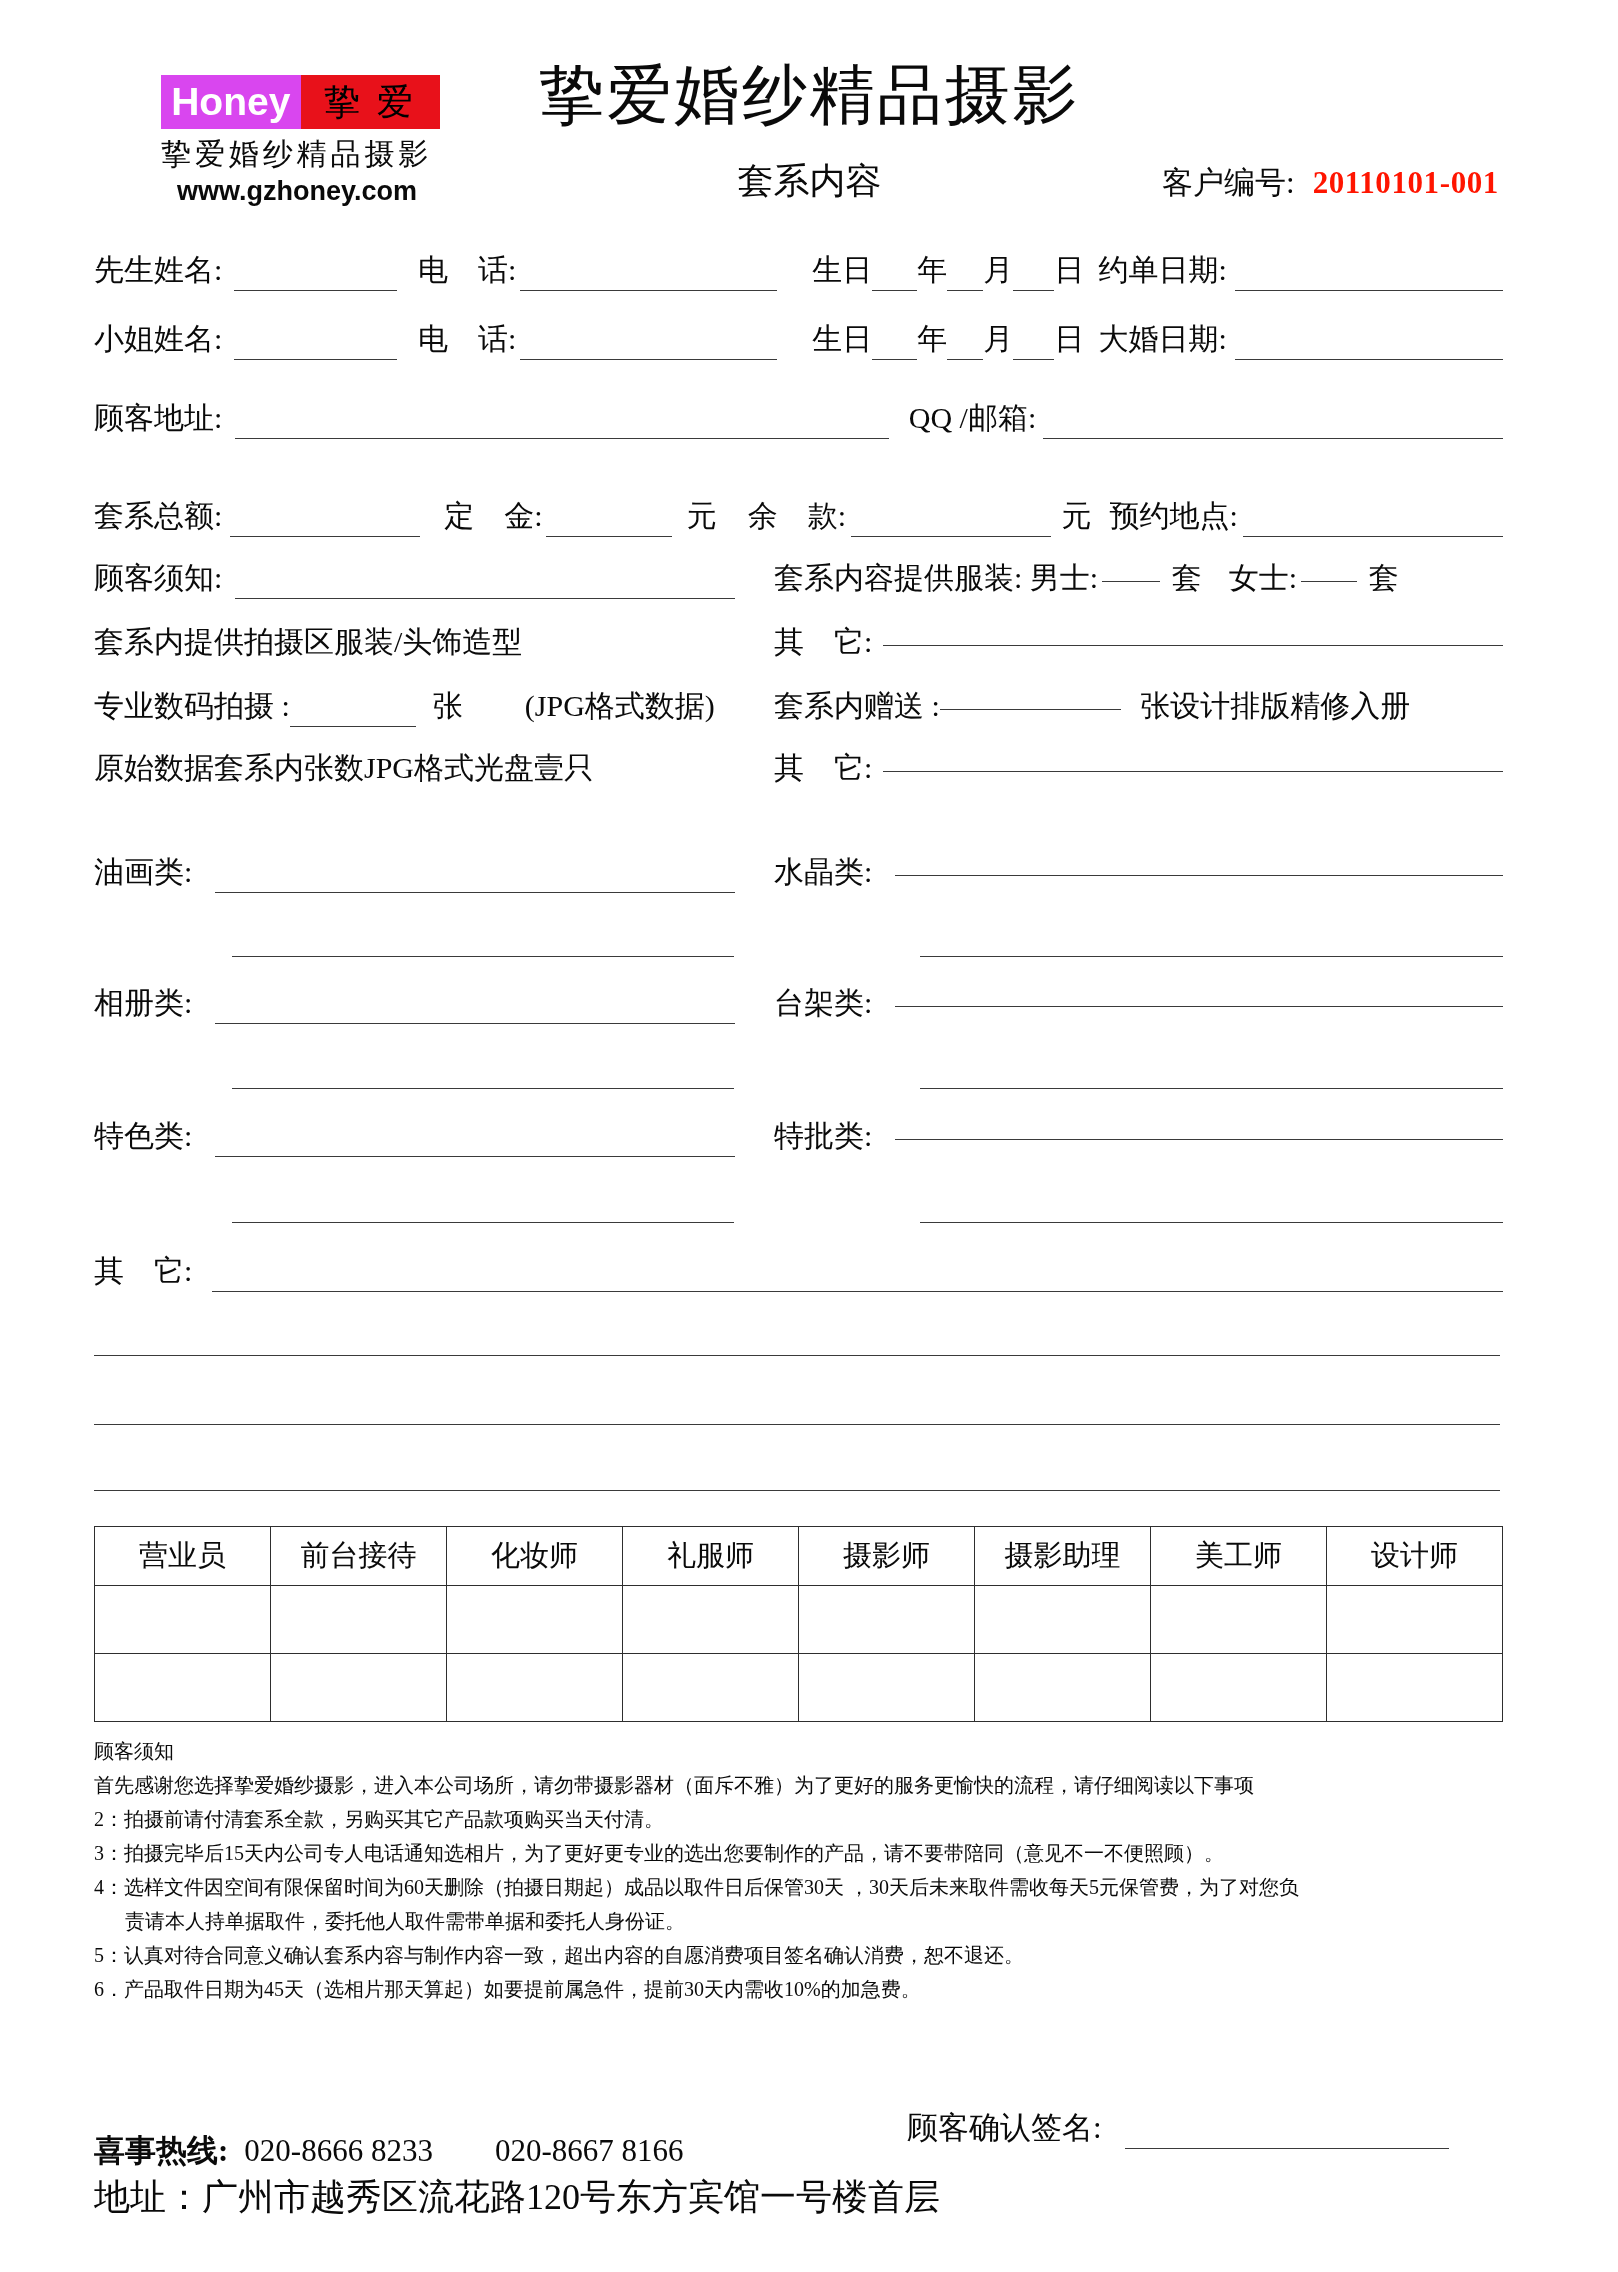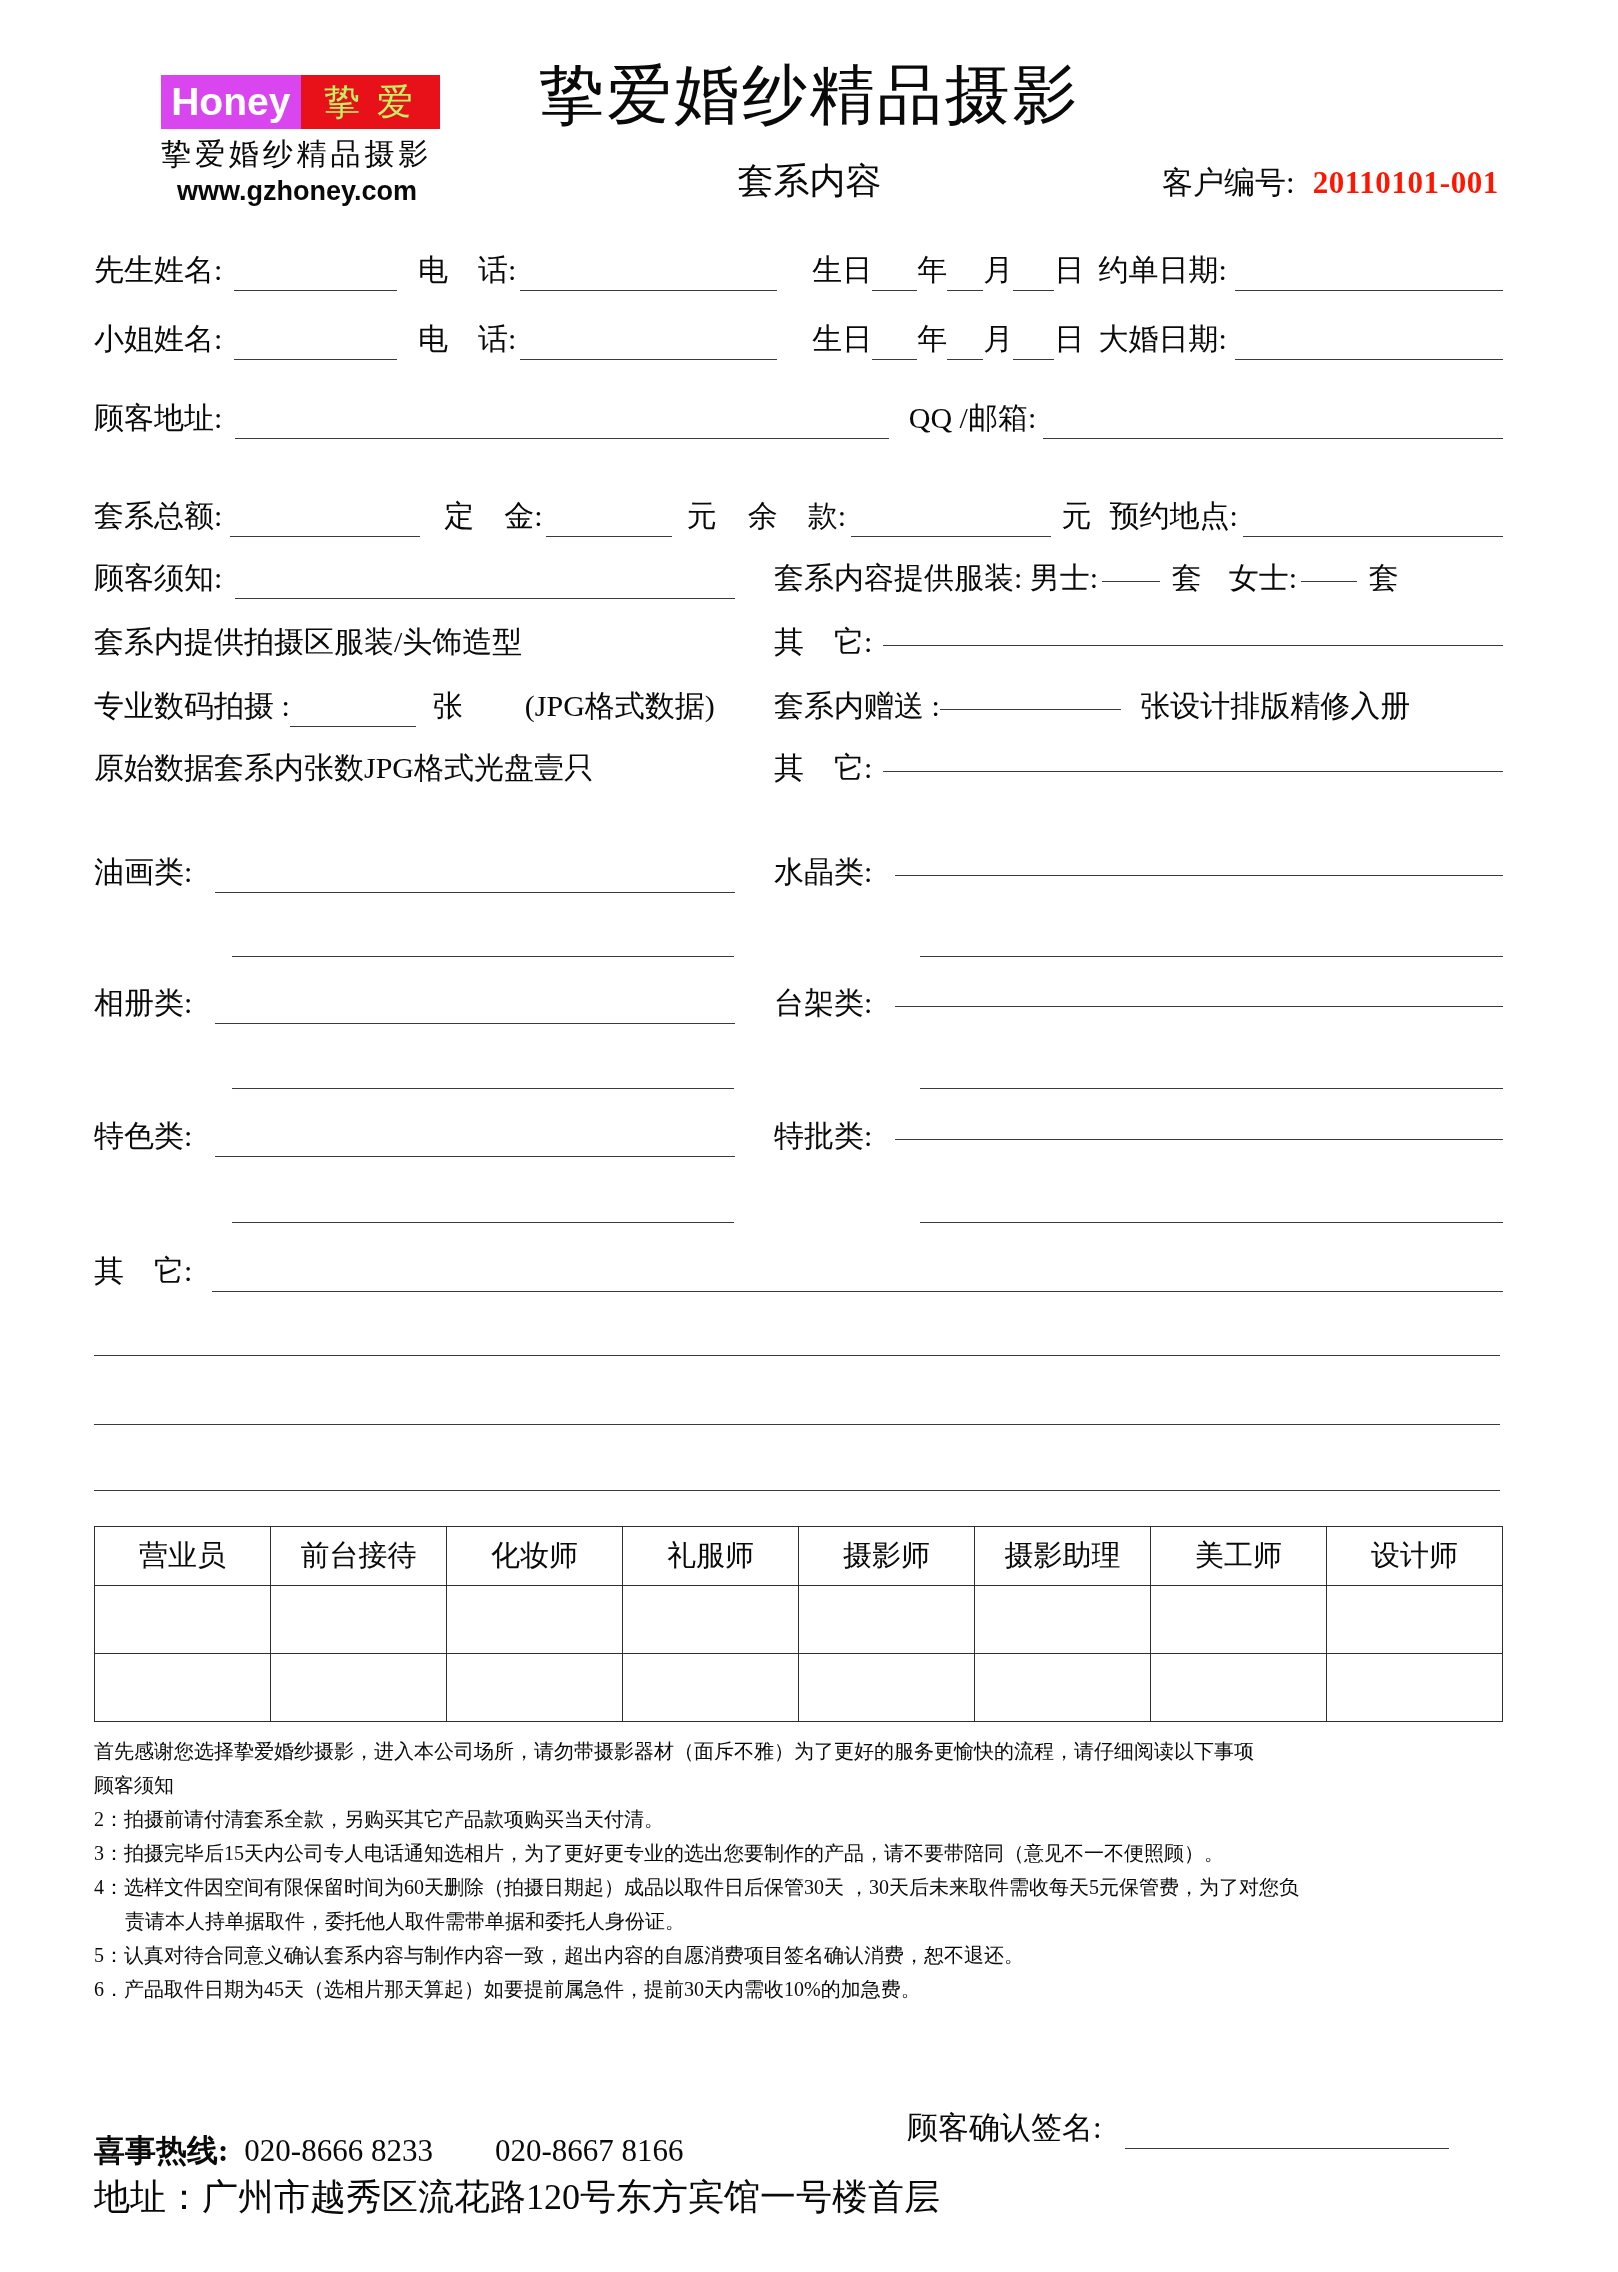--- a/index.html
+++ b/index.html
@@ -18,21 +18,21 @@
   }
   
   .logo{position:absolute;left:161px;top:75px;width:279px;}
   .logo-bar{display:flex;width:279px;height:54px;}
   .logo-en{
     width:50%;background:#d946ef;color:#fff;
     font-family:"Liberation Sans","DejaVu Sans",sans-serif;
     font-size:39px;font-weight:600;line-height:54px;text-align:center;
   }
   .logo-cn{
-    width:50%;background:var(--brand-red);color:#bef264;
+    width:50%;background:var(--brand-red);color:#000000;
     font-size:36px;line-height:54px;text-align:center;letter-spacing:3.9px;white-space:nowrap;
   }
   .logo-sub{margin-top:5.2px;font-size:30px;letter-spacing:3.9px;white-space:nowrap;}
   .logo-url{
     margin-top:1.3px;width:272px;text-align:center;
     font-family:"Liberation Sans","DejaVu Sans",sans-serif;
     font-size:27px;font-weight:600;
   }
   .title{
     position:absolute;left:50%;top:51px;transform:translateX(-50%);
@@ -276,22 +276,22 @@
           <td></td>
             <td></td>
           <td></td>
             <td></td>
         </tr>
       </tbody>
     </table>
   </div>
 
   <div class="notes">
+    <div>顾客须知</div>
     <div>首先感谢您选择挚爱婚纱摄影，进入本公司场所，请勿带摄影器材（面斥不雅）为了更好的服务更愉快的流程，请仔细阅读以下事项</div>
-    <div>顾客须知</div>
     <div>2：拍摄前请付清套系全款，另购买其它产品款项购买当天付清。</div>
     <div>3：拍摄完毕后15天内公司专人电话通知选相片，为了更好更专业的选出您要制作的产品，请不要带陪同（意见不一不便照顾）。</div>
     <div>4：选样文件因空间有限保留时间为60天删除（拍摄日期起）成品以取件日后保管30天 ，30天后未来取件需收每天5元保管费，为了对您负</div>
     <div class="indent">责请本人持单据取件，委托他人取件需带单据和委托人身份证。</div>
     <div>5：认真对待合同意义确认套系内容与制作内容一致，超出内容的自愿消费项目签名确认消费，恕不退还。</div>
     <div>6．产品取件日期为45天（选相片那天算起）如要提前属急件，提前30天内需收10%的加急费。</div>
   </div>
 
   <div class="signature">
     <span class="lbl">顾客确认签名:</span>

